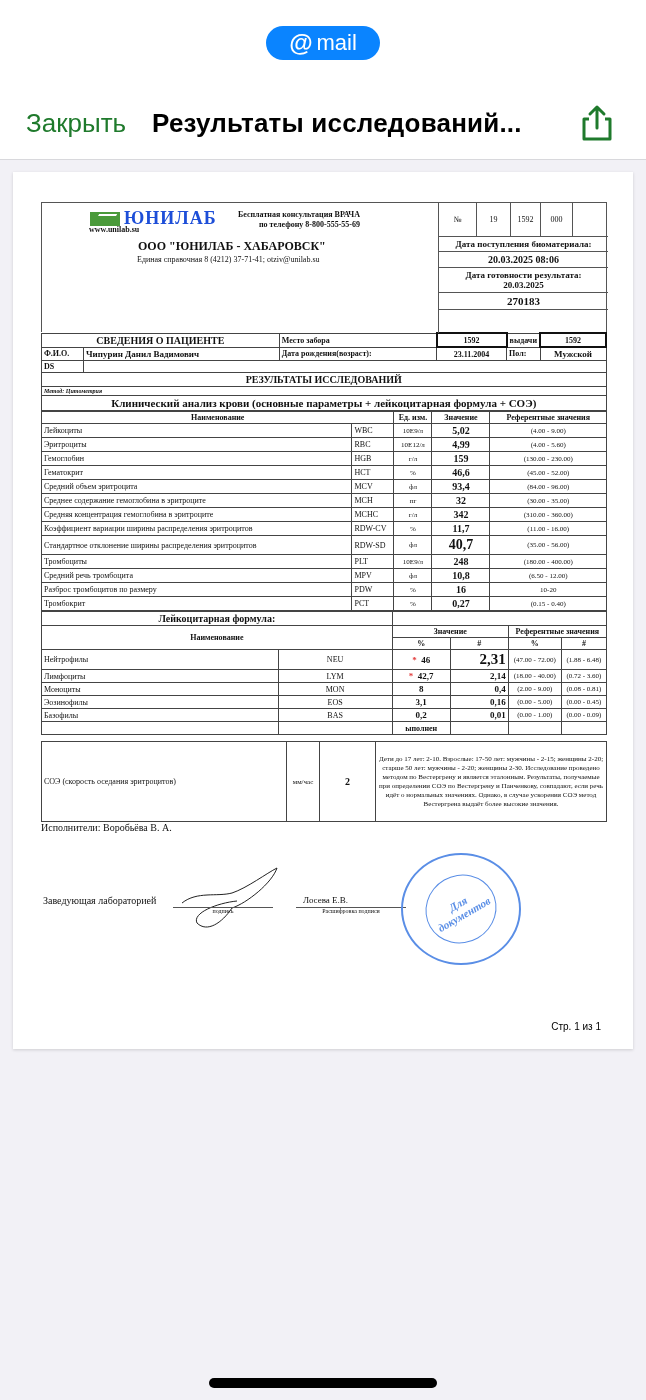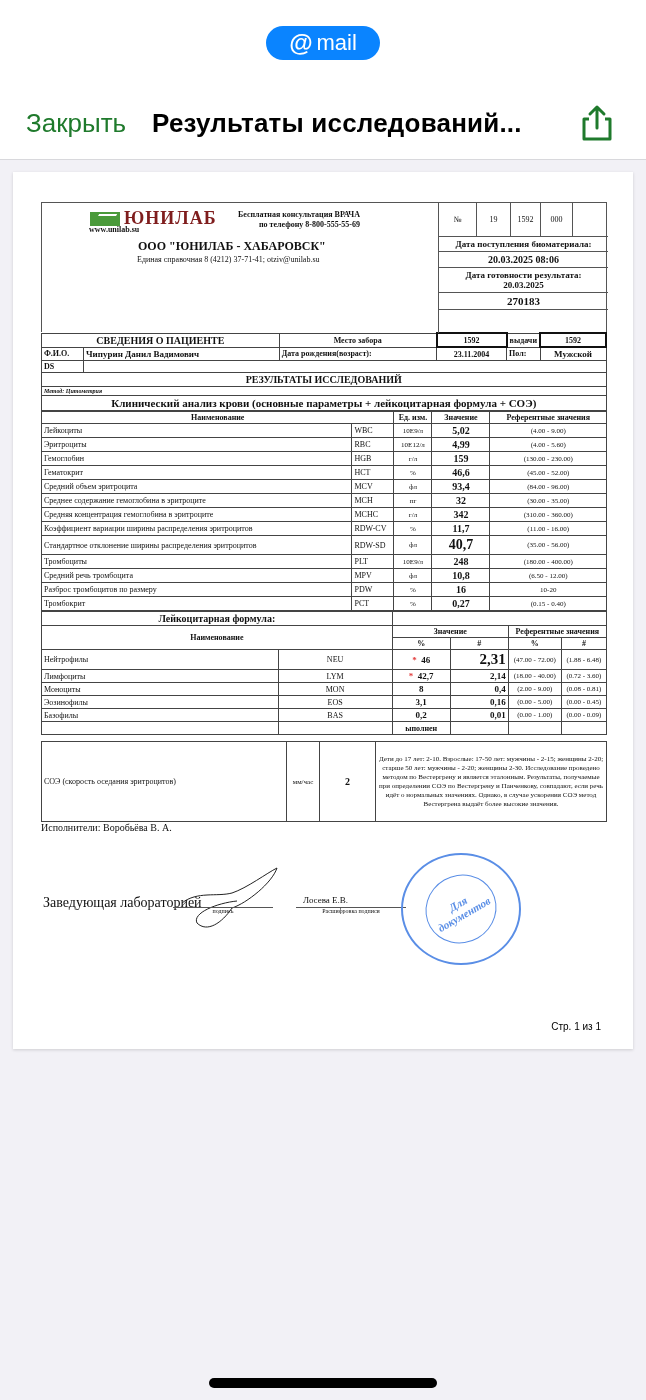--- a/index.html
+++ b/index.html
@@ -14,21 +14,21 @@
   .page { position: absolute; left: 13px; top: 172px; width: 620px; height: 877px; background: #fff; box-shadow: 0 1px 3px rgba(0,0,0,0.15); }
   .doc { position: absolute; left: 28px; top: 30px; width: 566px; font-family: "Liberation Serif", serif; color: #111; }
   table { border-collapse: collapse; width: 100%; }
   td { border: 1px solid #444; font-size: 8px; padding: 1px 2px; vertical-align: middle; }
   .b { font-weight: bold; }
   .c { text-align: center; }
   .hdr { position: relative; height: 130px; border: 1px solid #555; border-bottom: none; }
   .logo { position: absolute; left: 48px; top: 5px; display: flex; align-items: center; gap: 4px; }
   .logo-mark { width: 30px; height: 14px; background: #4a9a3a; position: relative; }
   .logo-mark::after { content: ""; position: absolute; left: 6px; top: 2px; width: 18px; height: 9px; border-top: 2px solid #fff; transform: skew(-30deg); }
-  .logo-text { font-size: 18px; color: #7f1d1d; font-weight: bold; letter-spacing: 1px; }
+  .logo-text { font-size: 18px; color: #1d4ed8; font-weight: bold; letter-spacing: 1px; }
   .site { position: absolute; left: 47px; top: 22px; font-size: 8px; font-weight: bold; }
   .consult { position: absolute; left: 196px; top: 7px; font-size: 8px; font-weight: bold; text-align: right; line-height: 10px; }
   .org { position: absolute; left: 96px; top: 36px; font-size: 12px; font-weight: bold; }
   .org-sub { position: absolute; left: 95px; top: 52px; font-size: 8px; }
   .right-box { position: absolute; left: 396px; top: 0; width: 170px; height: 130px; border-left: 1px solid #555; }
   .num-row { display: flex; height: 34px; border-bottom: 1px solid #555; font-size: 8px; }
   .num-row div { border-right: 1px solid #555; display: flex; align-items: center; justify-content: center; }
   .rb-line { border-bottom: 1px solid #555; font-size: 9px; font-weight: bold; text-align: center; padding: 2px 0; }
   .star { color: #e23b3b; }
   .ref-note { font-size: 7px; line-height: 9px; text-align: center; }
@@ -83,21 +83,21 @@
           <div>20.03.2025</div>
         </div>
         <div class="rb-line" style="font-size:11px">270183</div>
       </div>
     </div>
 
     <table>
       <tbody>
           <tr>
         <td colspan="2" class="b c" style="font-size:10px">СВЕДЕНИЯ О ПАЦИЕНТЕ</td>
-        <td class="b" style="text-align:center;border-right:none">Место забора</td>
+        <td class="b" style="text-align:left;border-right:none">Место забора</td>
         <td class="b c" style="border:2px solid #111;width:70px">1592</td>
         <td class="b" style="width:30px">выдачи</td>
         <td class="b c" style="border:2px solid #111;width:66px">1592</td>
       </tr>
       <tr>
         <td class="b" style="width:42px">Ф.И.О.</td>
         <td class="b" style="font-size:9px">Чипурин Данил Вадимович</td>
         <td class="b">Дата рождения(возраст):</td>
         <td class="b c">23.11.2004</td>
         <td class="b">Пол:</td>
@@ -296,21 +296,21 @@
         <td class="c" style="width:33px;font-size:7px">мм/час</td>
         <td class="b c" style="width:56px;font-size:10px">2</td>
         <td class="ref-note" style="height:80px">Дети до 17 лет: 2-10. Взрослые: 17-50 лет: мужчины - 2-15; женщины 2-20; старше 50 лет: мужчины - 2-20; женщины 2-30. Исследование проведено методом по Вестергрену и является эталонным. Результаты, получаемые при определении СОЭ по Вестергрену и Панченкову, совпадают, если речь идёт о нормальных значениях. Однако, в случае ускорения СОЭ метод Вестергрена выдаёт более высокие значения.</td>
       </tr>
     </tbody>
       </table>
 
     <div style="font-size:10px;">Исполнители: Воробьёва В. А.</div>
 
     <div class="sig-area">
-      <div style="position:absolute;left:2px;top:62px;font-size:14px">Заведующая лабораторией</div>
+      <div style="position:absolute;left:2px;top:62px;font-size:10px">Заведующая лабораторией</div>
       <svg style="position:absolute;left:136px;top:30px" width="110" height="75" viewBox="0 0 110 75">
         <path d="M5 40 C20 28 40 34 55 30 C70 25 90 10 100 5 C95 20 70 40 55 45 C45 60 30 70 20 60 C15 50 40 40 60 38" stroke="#222" stroke-width="1" fill="none"></path>
       </svg>
       <div style="position:absolute;left:132px;top:74px;width:100px;border-top:1px solid #555;font-size:6px;text-align:center">подпись</div>
       <div style="position:absolute;left:262px;top:62px;font-size:9px">Лосева Е.В.</div>
       <div style="position:absolute;left:255px;top:74px;width:110px;border-top:1px solid #555;font-size:6px;text-align:center">Расшифровка подписи</div>
       <div class="stamp">
         <div class="stamp-inner">Для документов</div>
       </div>
     </div>

